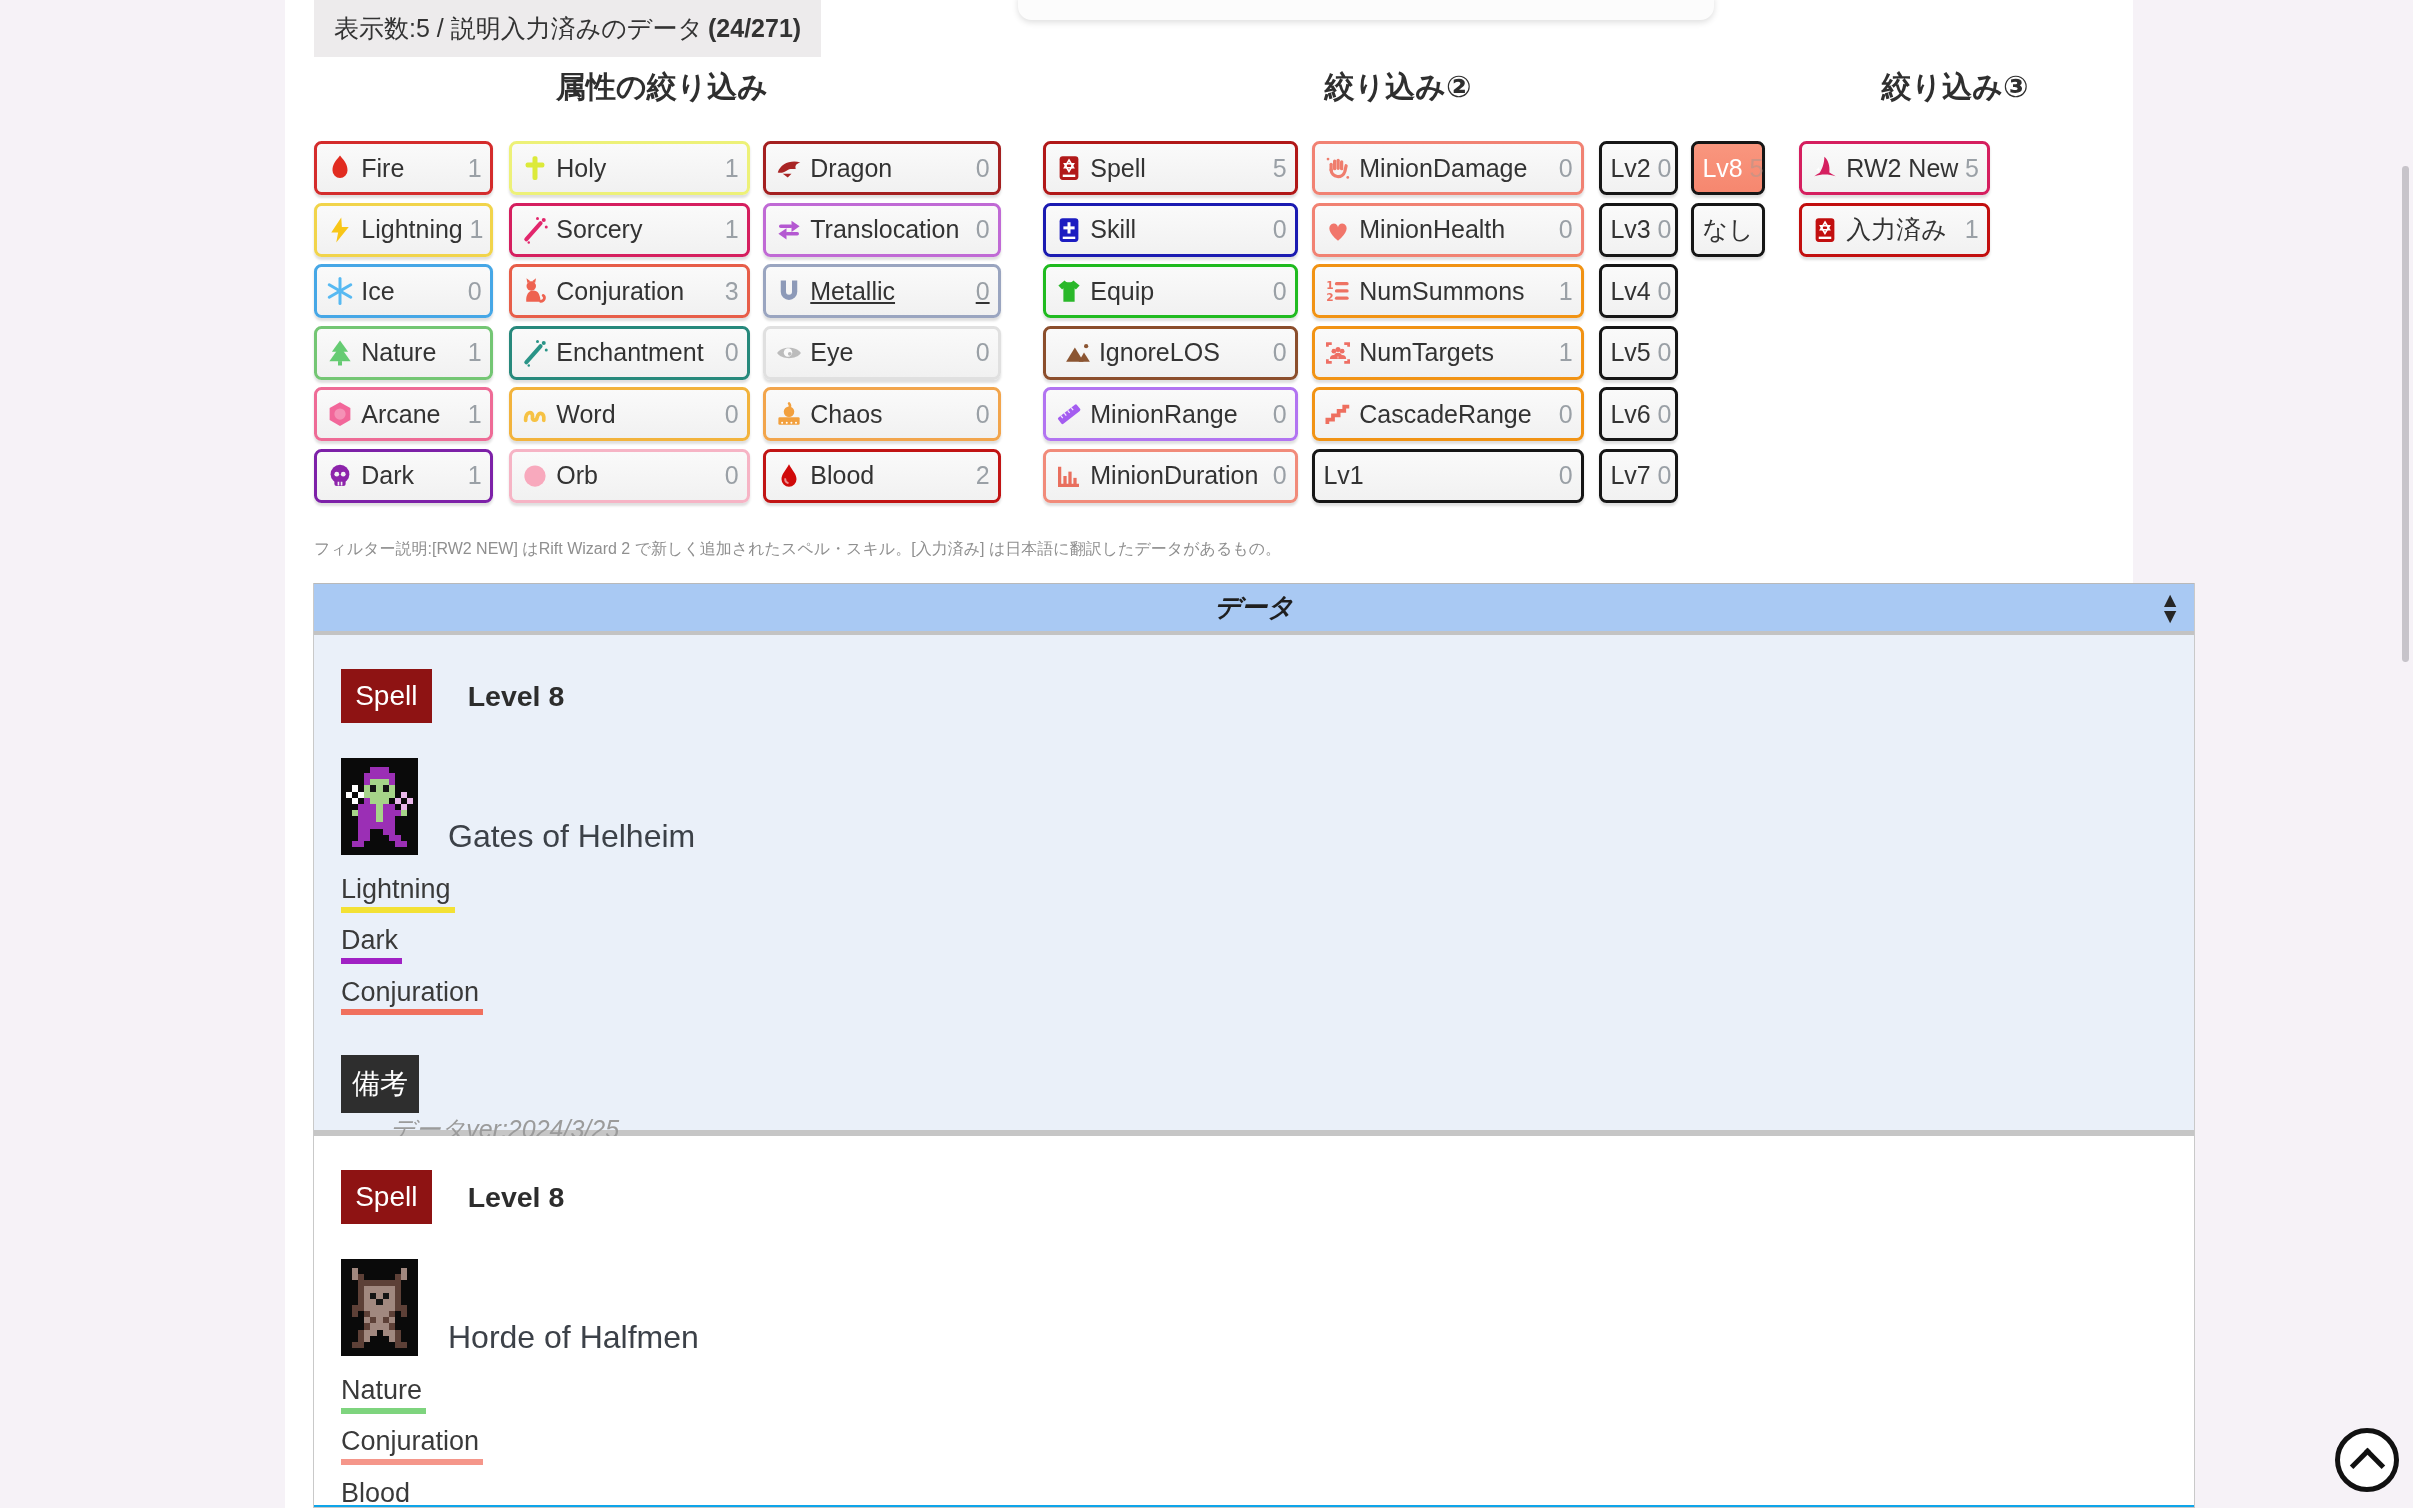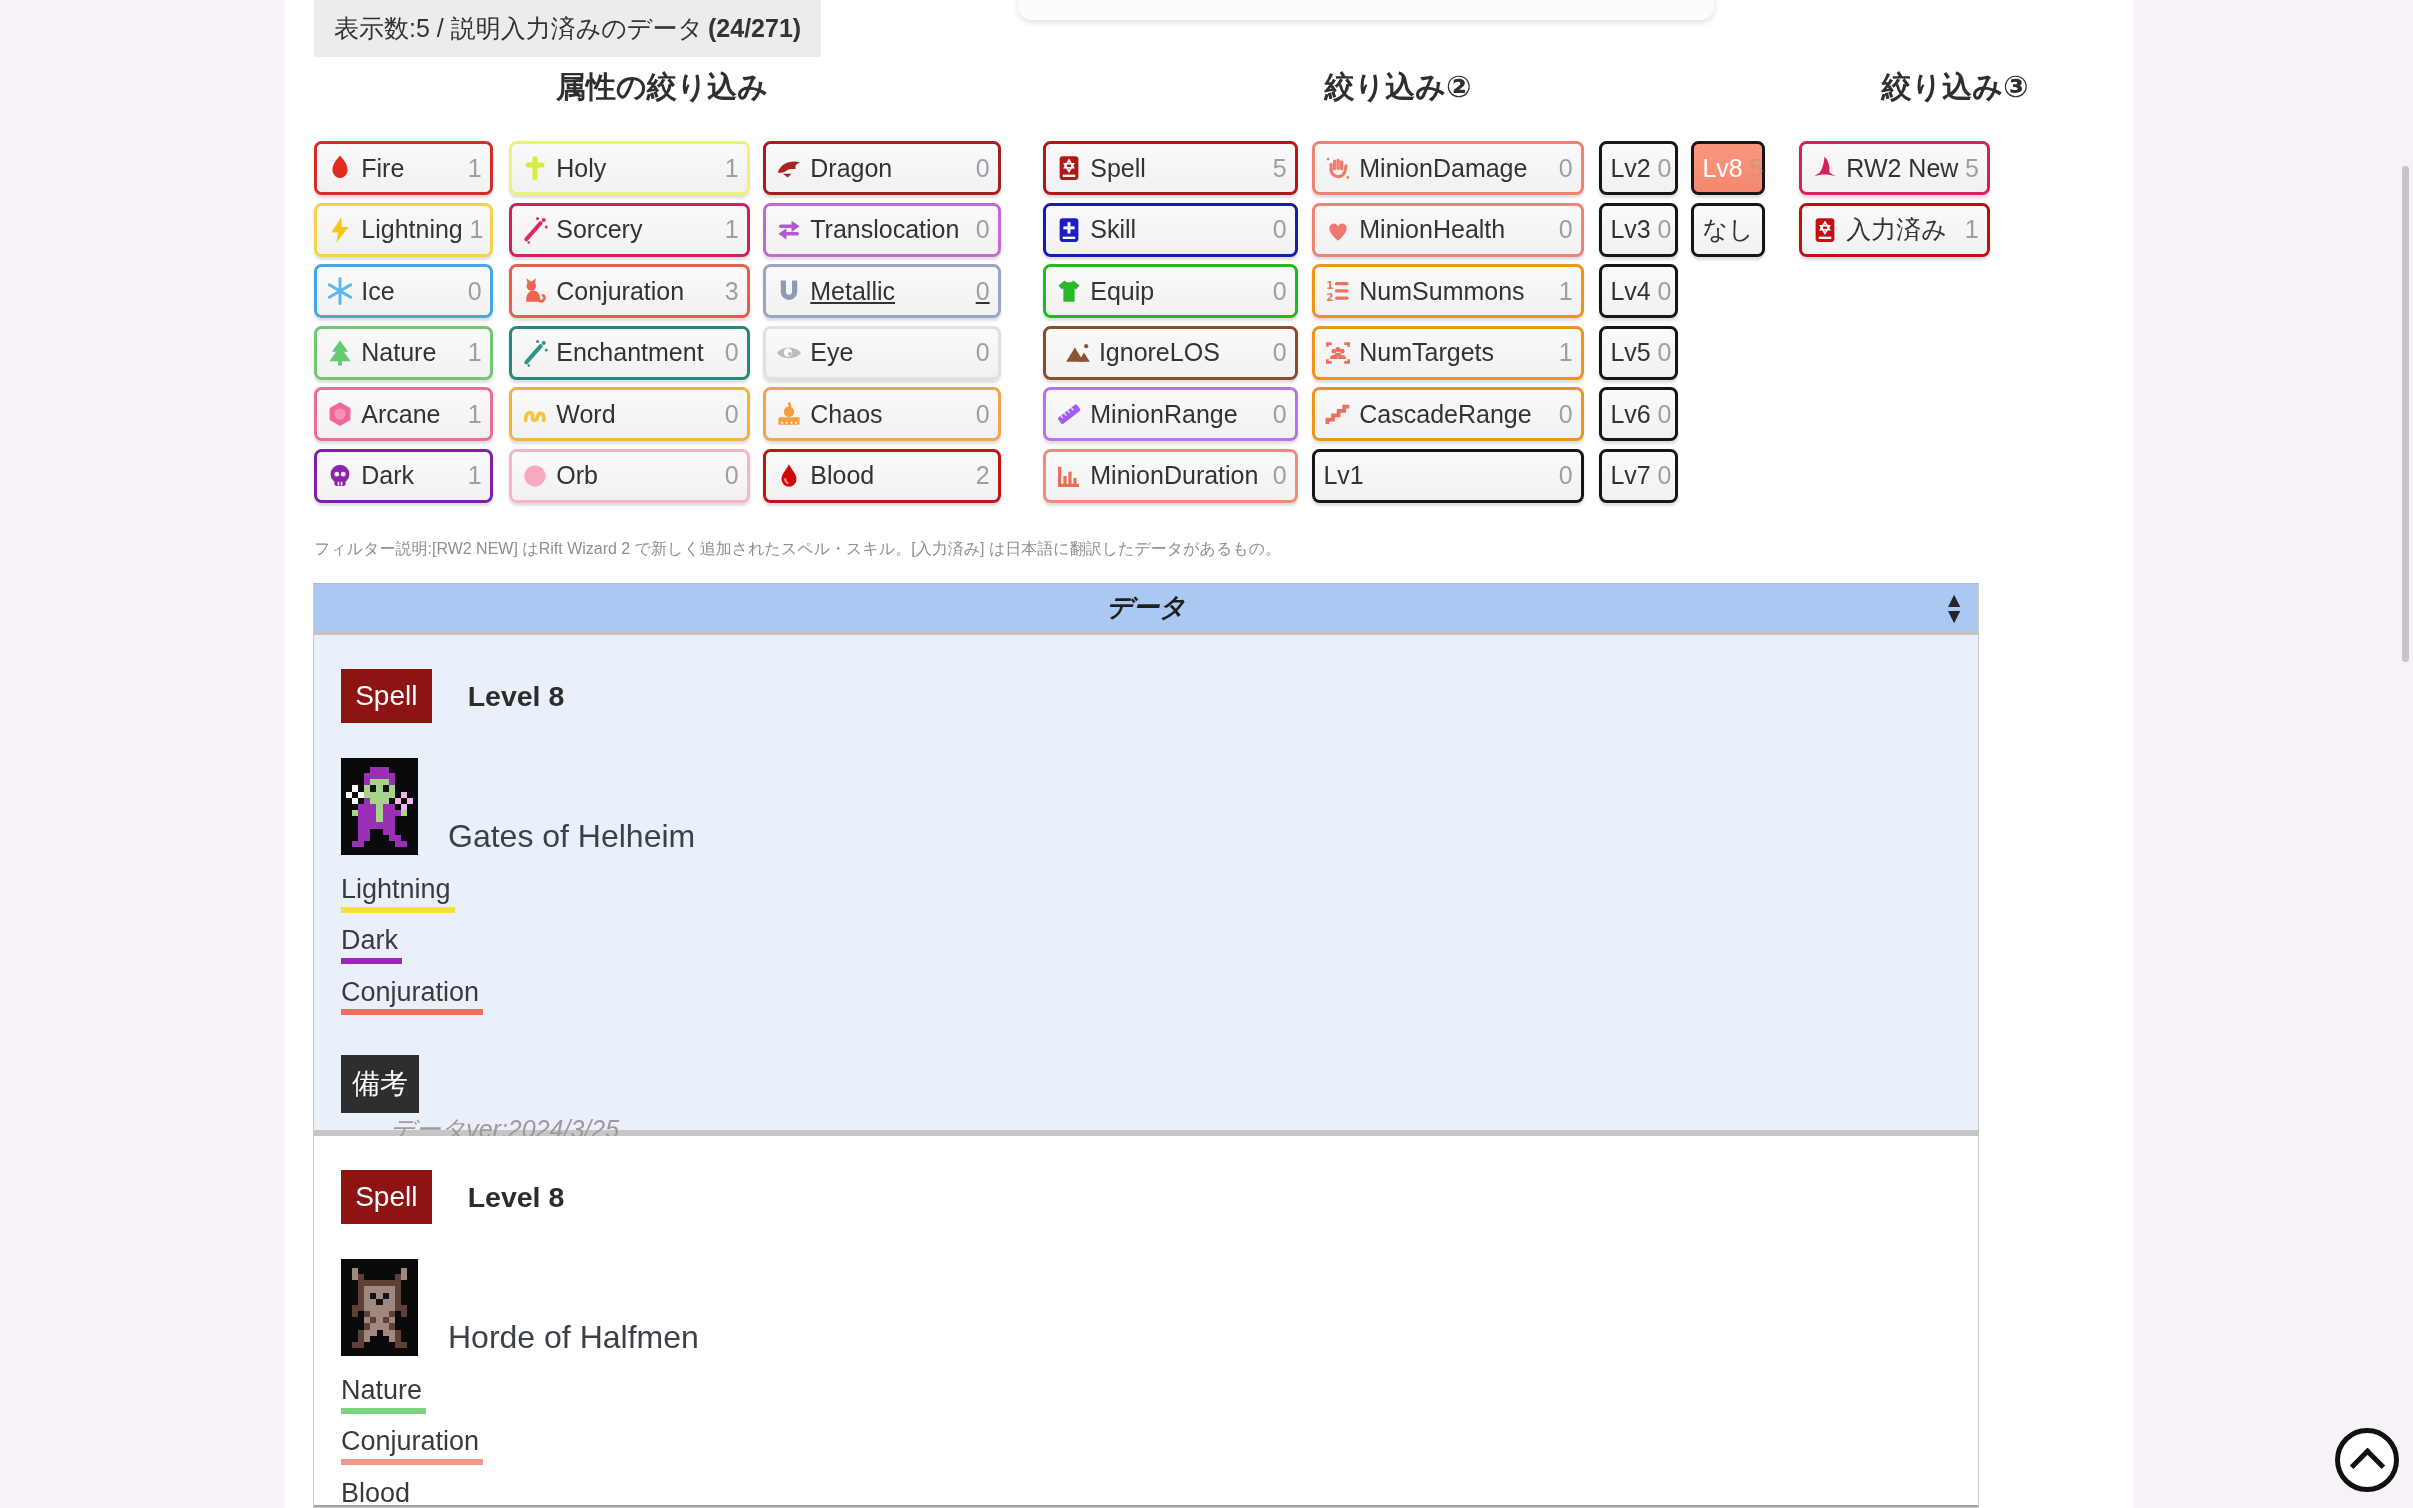--- a/index.html
+++ b/index.html
@@ -14,22 +14,22 @@
   .sec-title{position:absolute;top:67px;transform:translateX(-50%);font-size:30px;font-weight:bold;color:#2f2f2f;white-space:nowrap;}
   #filters{position:absolute;left:0;top:0;width:100%;height:100%;}
   .fcol{position:absolute;display:flex;flex-direction:column;}
   .fbtn{box-sizing:border-box;height:54px;margin-bottom:7.5px;border-radius:7.5px;
         background:linear-gradient(180deg,#fafafa,#f1f1f1);display:flex;align-items:center;
         padding:0 8.4px;box-shadow:0 2.5px 2.5px rgba(0,0,0,.13);cursor:pointer;}
   .fbtn .lbl{font-size:25px;color:#333;white-space:nowrap;}
   .fbtn .cnt{margin-left:auto;font-size:25px;color:#9aa0a6;padding-left:6.7px;}
   .fbtn svg{flex:none;margin-right:5.9px;}
   .desc{position:absolute;left:314px;top:539px;font-size:16px;color:#8f8f8f;white-space:nowrap;}
-  .table-wrap{position:absolute;left:313px;top:583px;width:1666px;height:925px;box-sizing:border-box;
-              border:1.7px solid #c9c9c9;border-top:none;background:#a3a3a3;}
+  .table-wrap{position:absolute;left:313px;top:583px;width:1882px;height:925px;box-sizing:border-box;
+              border:1.7px solid #c9c9c9;border-top:none;background:#0ea5e9;}
   .table-bar{position:relative;height:47px;background:#a9c9f3;border-top:1.7px solid #b9b9b9;
              border-bottom:4.2px solid #c3c3c3;display:flex;align-items:center;justify-content:center;cursor:pointer;}
   .bar-title{font-size:26px;font-weight:bold;font-style:italic;color:#1f1f1f;}
   .sort{position:absolute;right:13.4px;top:50%;transform:translateY(-50%);display:flex;flex-direction:column;
         align-items:center;line-height:.78;font-size:21px;color:#262626;cursor:pointer;}
   .card{position:relative;box-sizing:border-box;padding:34px 0 0 27px;}
   .card.first{height:501px;border-bottom:6.7px solid #c6c6c6;}
   .card.second{height:369px;}
   .row1{display:flex;align-items:center;}
   .type-badge{display:inline-block;background:#8e1313;color:#fff;font-size:28px;padding:11px 14.2px;}

